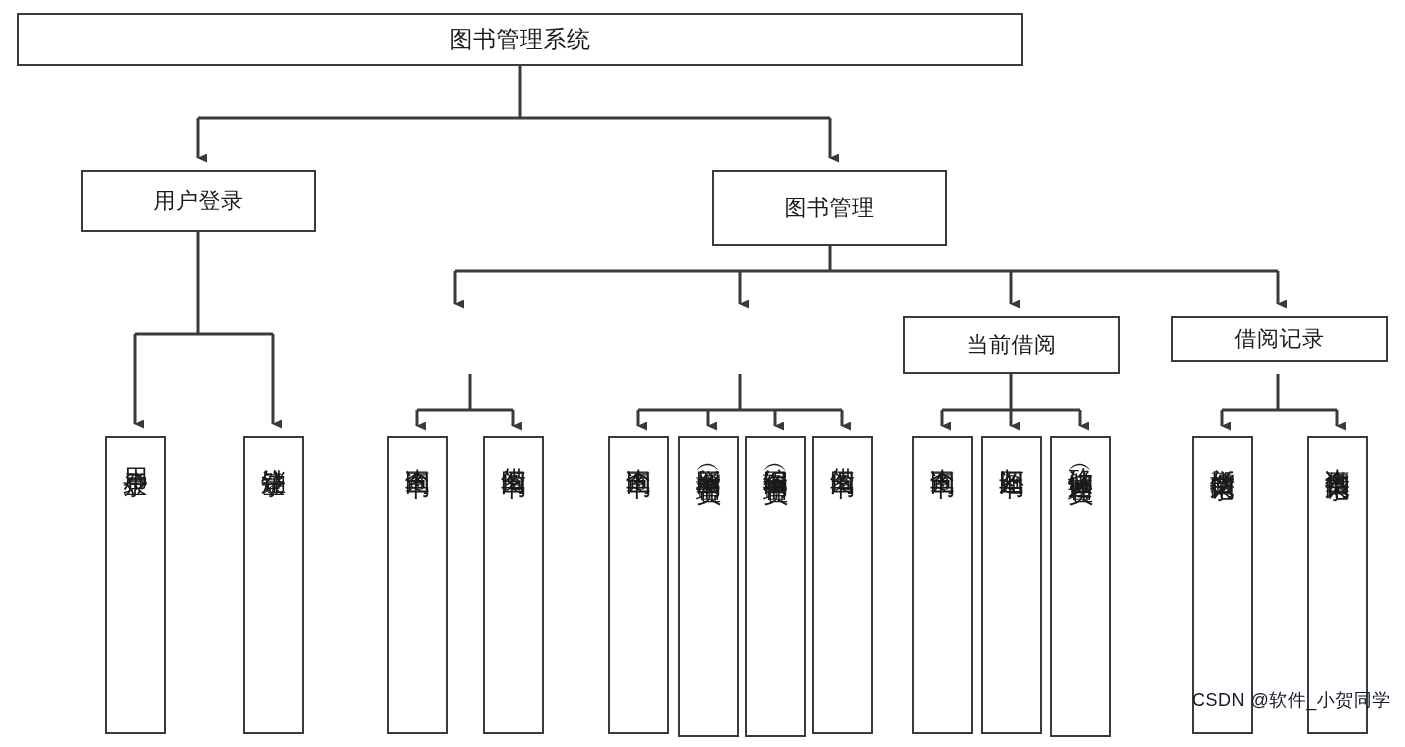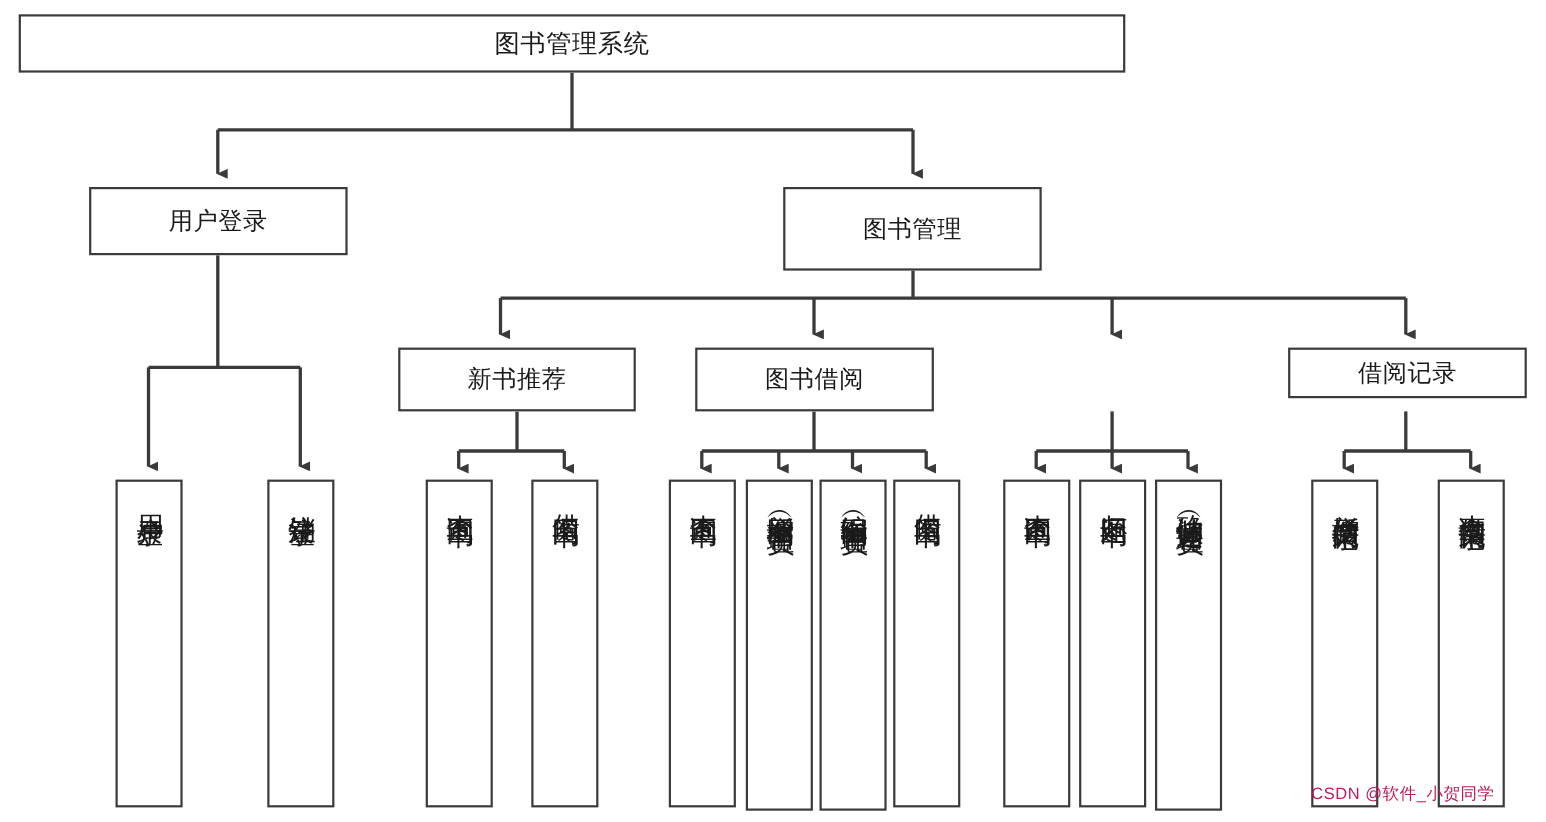--- a/index.html
+++ b/index.html
@@ -59,23 +59,23 @@
     writing-mode: vertical-rl;
     text-orientation: upright;
     font-size: 25px;
     line-height: 1;
     letter-spacing: 2px;
     white-space: nowrap;
   }
   .watermark {
     position: absolute;
     left: 1192px;
-    top: 712px;
-    font-size: 15px;
-    color: #be185d;
+    top: 688px;
+    font-size: 18px;
+    color: #0f172a;
     letter-spacing: 0.5px;
     white-space: nowrap;
     user-select: none;
   }
 </style>
 </head>
 <body>
 
 <div id="diagram-root">
 
@@ -134,28 +134,25 @@
   </div>
 
   <div class="node horiz" style="left:81px; top:170px; width:235px; height:62px;">
     <span class="label">用户登录</span>
   </div>
 
   <div class="node horiz" style="left:712px; top:170px; width:235px; height:76px;">
     <span class="label">图书管理</span>
   </div>
 
-  <div class="node horiz" style="left:362px; top:316px; width:216px; height:58px;">
-    <span class="label">新书推荐</span>
-  </div>
-
-  <div class="node horiz" style="left:632px; top:316px; width:217px; height:58px;">
-    <span class="label">图书借阅</span>
-  </div>
-
+
+
+  <div class="node horiz" style="left:903px; top:316px; width:217px; height:58px;">
+    <span class="label">当前借阅</span>
+  </div>
 
   <div class="node horiz" style="left:1171px; top:316px; width:217px; height:46px;">
     <span class="label">借阅记录</span>
   </div>
 
   <div class="node vert" style="left:105px; top:436px; width:61px; height:298px;">
     <span class="label">用户登录</span>
   </div>
 
   <div class="node vert" style="left:243px; top:436px; width:61px; height:298px;">

